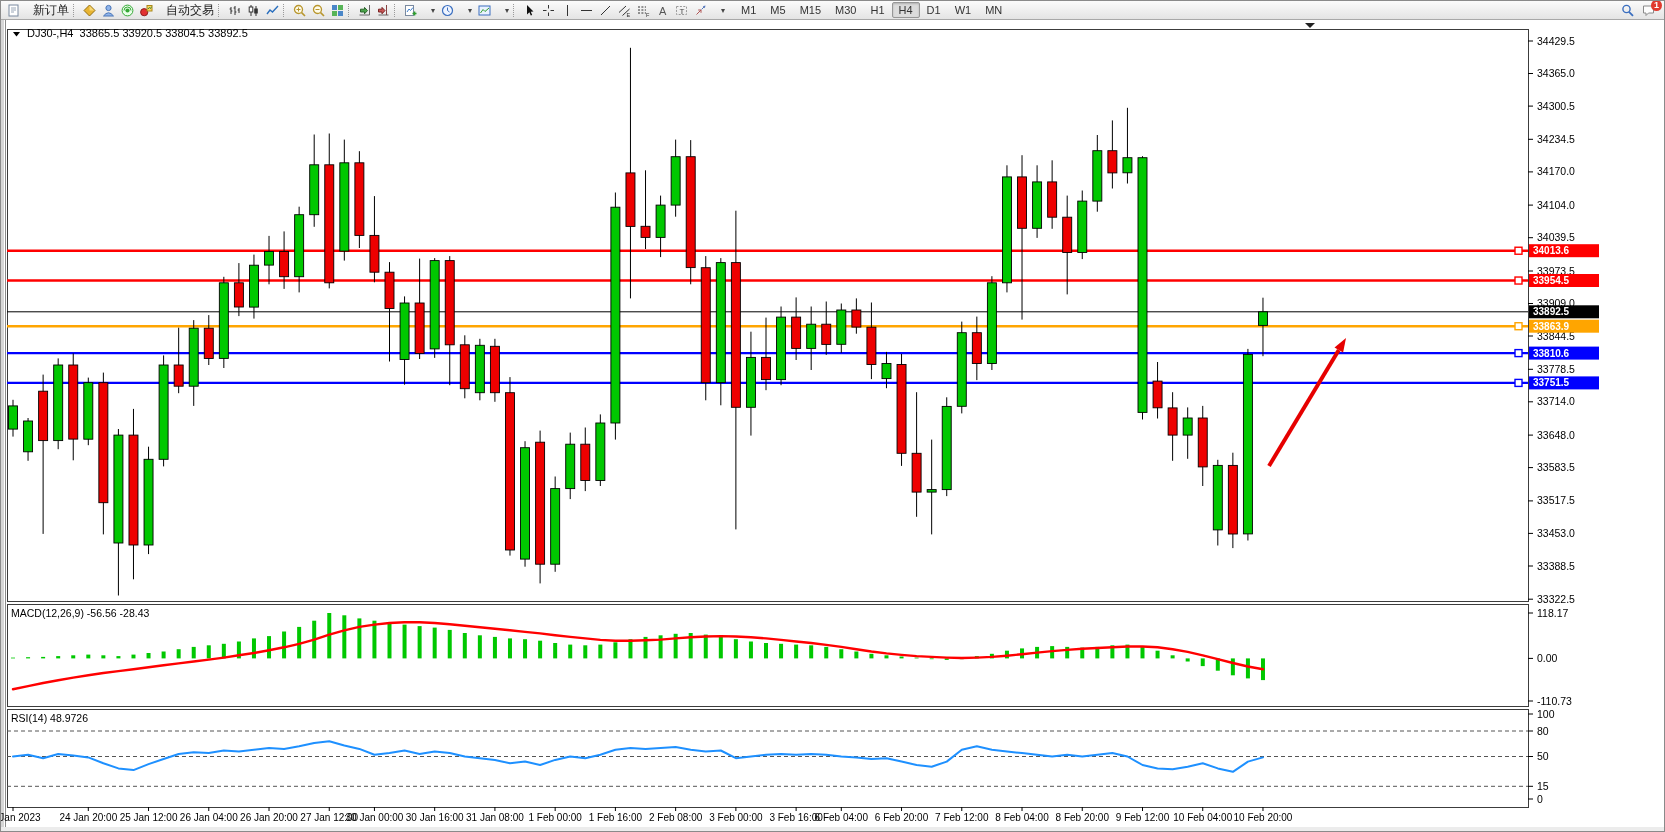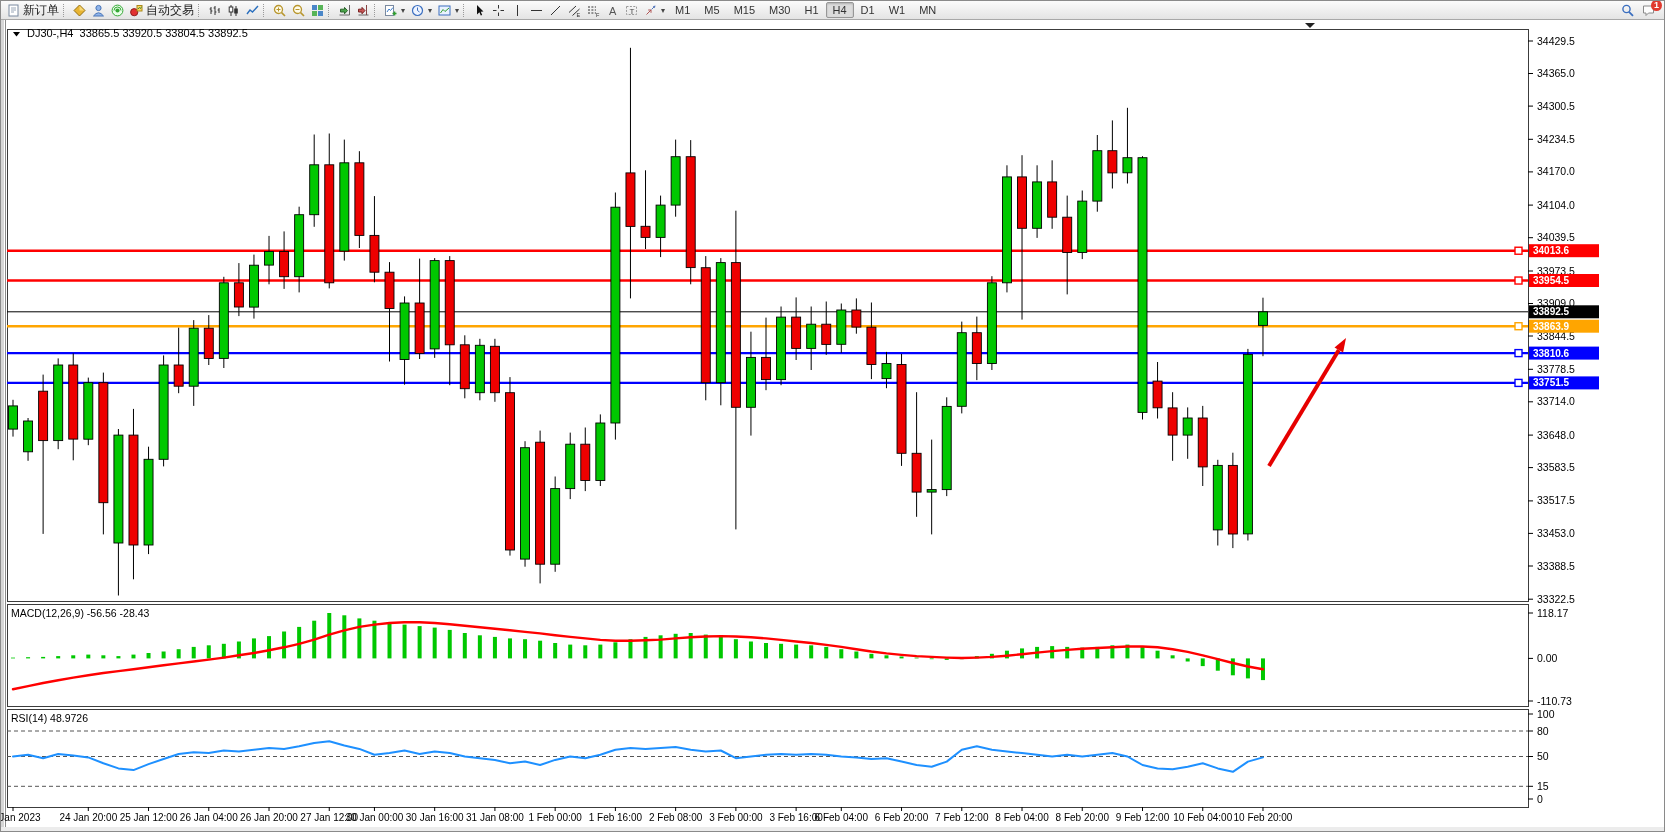--- a/index.html
+++ b/index.html
@@ -1,22 +1,22 @@
 <!DOCTYPE html>
 <html><head>
 <meta charset="utf-8">
 <style>
   html,body{margin:0;padding:0;background:#bfbfbf;font-family:"Liberation Sans",sans-serif;}
   .window{position:relative;width:1665px;height:832px;background:#ececec;overflow:hidden;border:1px solid #8a8a8a;box-sizing:border-box;}
   .toolbar{position:relative;z-index:2;display:flex;align-items:center;height:18px;background:linear-gradient(#fbfbfb,#e4e4e4);border-bottom:1px solid #a8a8a8;padding:0 3px;white-space:nowrap;}
-  .tb-btn{display:inline-flex;align-items:center;gap:3px;padding:0 3px;height:20px;border-radius:2px;font-size:12px;color:#222;cursor:default;}
+  .tb-btn{display:inline-flex;align-items:center;gap:13px;padding:0 3px;height:20px;border-radius:2px;font-size:12px;color:#222;cursor:default;}
   .tb-btn svg{display:block;}
   .tb-grip{display:inline-block;width:3px;height:13px;border-left:1px dotted #9a9a9a;margin:0 3px 0 1px;}
   .dd{font-size:8px;color:#444;margin-left:1px;}
-  .tf-group{display:inline-flex;align-items:center;margin-left:0;}
+  .tf-group{display:inline-flex;align-items:center;margin-left:6px;}
   .tf-btn{font-size:11px;color:#333;padding:1px 6px;border:1px solid transparent;border-radius:2px;}
   .tf-btn.active{background:#dcdcdc;border:1px solid #979797;box-shadow:inset 0 1px 2px rgba(0,0,0,.2);text-align:center;}
   .tb-right{margin-left:auto;display:inline-flex;align-items:center;gap:8px;padding-right:6px;}
   .chat-wrap{position:relative;display:inline-flex;}
   .badge{position:absolute;top:-4px;right:-7px;background:#e03a2f;color:#fff;font-size:9px;font-weight:bold;border-radius:50%;width:11px;height:11px;line-height:11px;text-align:center;}
   svg text{font-family:"Liberation Sans",sans-serif;}
 </style>
 </head>
 <body>
 

